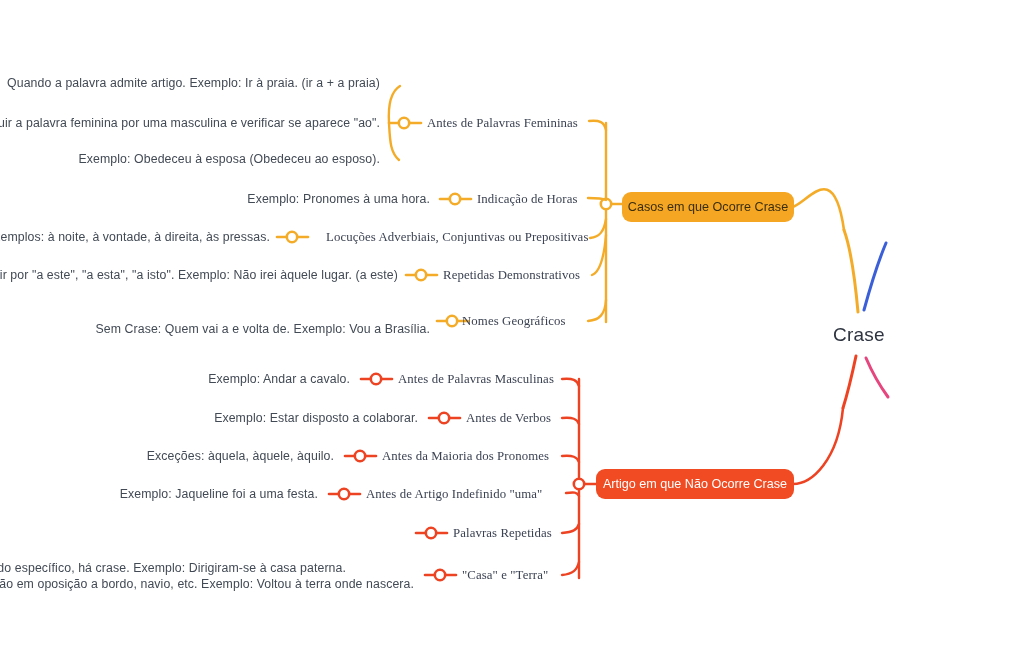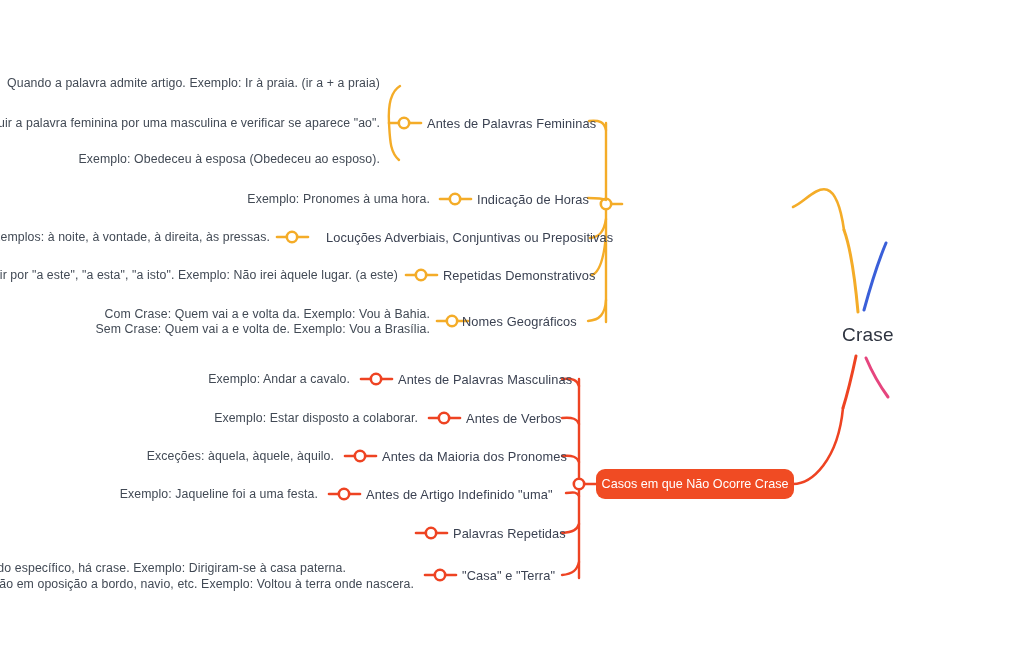--- a/index.html
+++ b/index.html
@@ -15,21 +15,21 @@
 
   .lbl{
     position:absolute;
     color:#3b4252;
     font-size:12.5px;
     line-height:15px;
     white-space:nowrap;
     letter-spacing:0.1px;
   }
   .lbl.r{text-align:right;}
-  .lbl.l{text-align:center;}
+  .lbl.l{text-align:center;font-family:Liberation Serif, serif;}
 
   
   .topic{font-size:12.8px;color:#3b4252;}
 
   
   .detail{font-size:12.3px;color:#424a55;}
   .detail.two{line-height:15.5px;}
 
   
   .root{
@@ -135,41 +135,41 @@
       <line x1="416" y1="533" x2="425" y2="533" stroke="#EE4322" stroke-width="2.6"></line>
       <line x1="437" y1="533" x2="447" y2="533" stroke="#EE4322" stroke-width="2.6"></line>
       <circle cx="431" cy="533" r="5.2" fill="#ffffff" stroke="#EE4322" stroke-width="2.6"></circle>
 
       <line x1="425" y1="575" x2="434" y2="575" stroke="#EE4322" stroke-width="2.6"></line>
       <line x1="446" y1="575" x2="456" y2="575" stroke="#EE4322" stroke-width="2.6"></line>
       <circle cx="440" cy="575" r="5.2" fill="#ffffff" stroke="#EE4322" stroke-width="2.6"></circle>
     </g>
   </svg>
 
-  <div class="root" style="left:833px;top:324px;margin-left:9px;">Crase</div>
+  <div class="root" style="left:833px;top:324px;">Crase</div>
 
-  <div class="pill nocc" style="left:596px;top:469px;width:198px;">Casos em que Não Ocorre Crase</div>
+  <div class="pill occur" style="left:622px;top:192px;width:172px;">Casos em que Ocorre Crase</div>
+  <div class="pill nocc" style="left:596px;top:469px;width:198px;">Artigo em que Não Ocorre Crase</div>
 
   <div class="lbl l topic" style="left:427px;top:116px;">Antes de Palavras Femininas</div>
   <div class="lbl l topic" style="left:477px;top:192px;">Indicação de Horas</div>
   <div class="lbl l topic" style="left:326px;top:230px;">Locuções Adverbiais, Conjuntivas ou Prepositivas</div>
   <div class="lbl l topic" style="left:443px;top:268px;">Repetidas Demonstrativos</div>
   <div class="lbl l topic" style="left:462px;top:314px;">Nomes Geográficos</div>
 
   <div class="lbl r detail" style="left:-40px;top:76px;width:420px;">Quando a palavra admite artigo. Exemplo: Ir à praia. (ir a + a praia)</div>
   <div class="lbl r detail" style="left:-110px;top:116px;width:490px;">Substituir a palavra feminina por uma masculina e verificar se aparece "ao".</div>
   <div class="lbl r detail" style="left:-40px;top:152px;width:420px;">Exemplo: Obedeceu à esposa (Obedeceu ao esposo).</div>
 
   <div class="lbl r detail" style="left:40px;top:192px;width:390px;">Exemplo: Pronomes à uma hora.</div>
 
   <div class="lbl r detail" style="left:-120px;top:230px;width:390px;">Exemplos: à noite, à vontade, à direita, às pressas.</div>
 
   <div class="lbl r detail" style="left:-120px;top:268px;width:518px;">Substituir por "a este", "a esta", "a isto". Exemplo: Não irei àquele lugar. (a este)</div>
 
-  <div class="lbl r detail two" style="left:20px;top:307px;width:410px;">Com Crase: Quem vai a e volta da. Exemplo: Vou à Bahia.</div>
   <div class="lbl r detail two" style="left:20px;top:322px;width:410px;">Sem Crase: Quem vai a e volta de. Exemplo: Vou a Brasília.</div>
 
   <div class="lbl l topic" style="left:398px;top:372px;">Antes de Palavras Masculinas</div>
   <div class="lbl l topic" style="left:466px;top:411px;">Antes de Verbos</div>
   <div class="lbl l topic" style="left:382px;top:449px;">Antes da Maioria dos Pronomes</div>
   <div class="lbl l topic" style="left:366px;top:487px;">Antes de Artigo Indefinido "uma"</div>
   <div class="lbl l topic" style="left:453px;top:526px;">Palavras Repetidas</div>
   <div class="lbl l topic" style="left:462px;top:568px;">"Casa" e "Terra"</div>
 
   <div class="lbl r detail" style="left:-50px;top:372px;width:400px;">Exemplo: Andar a cavalo.</div>

